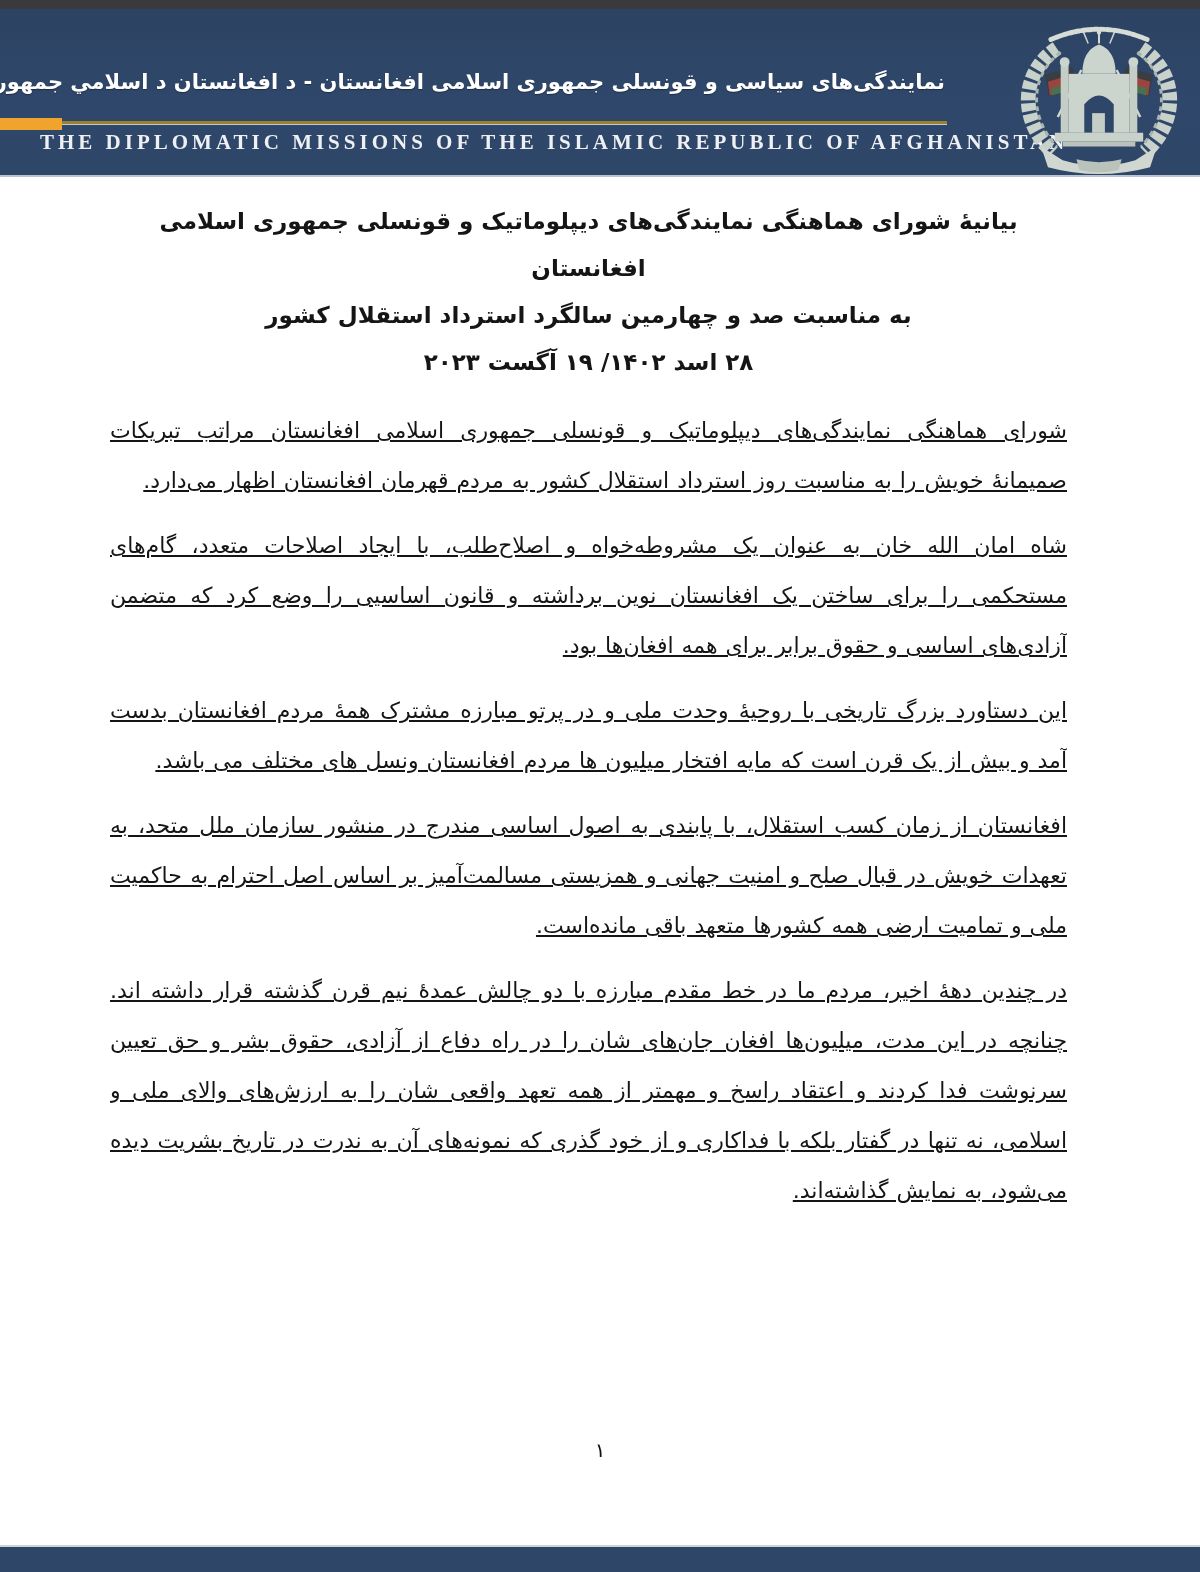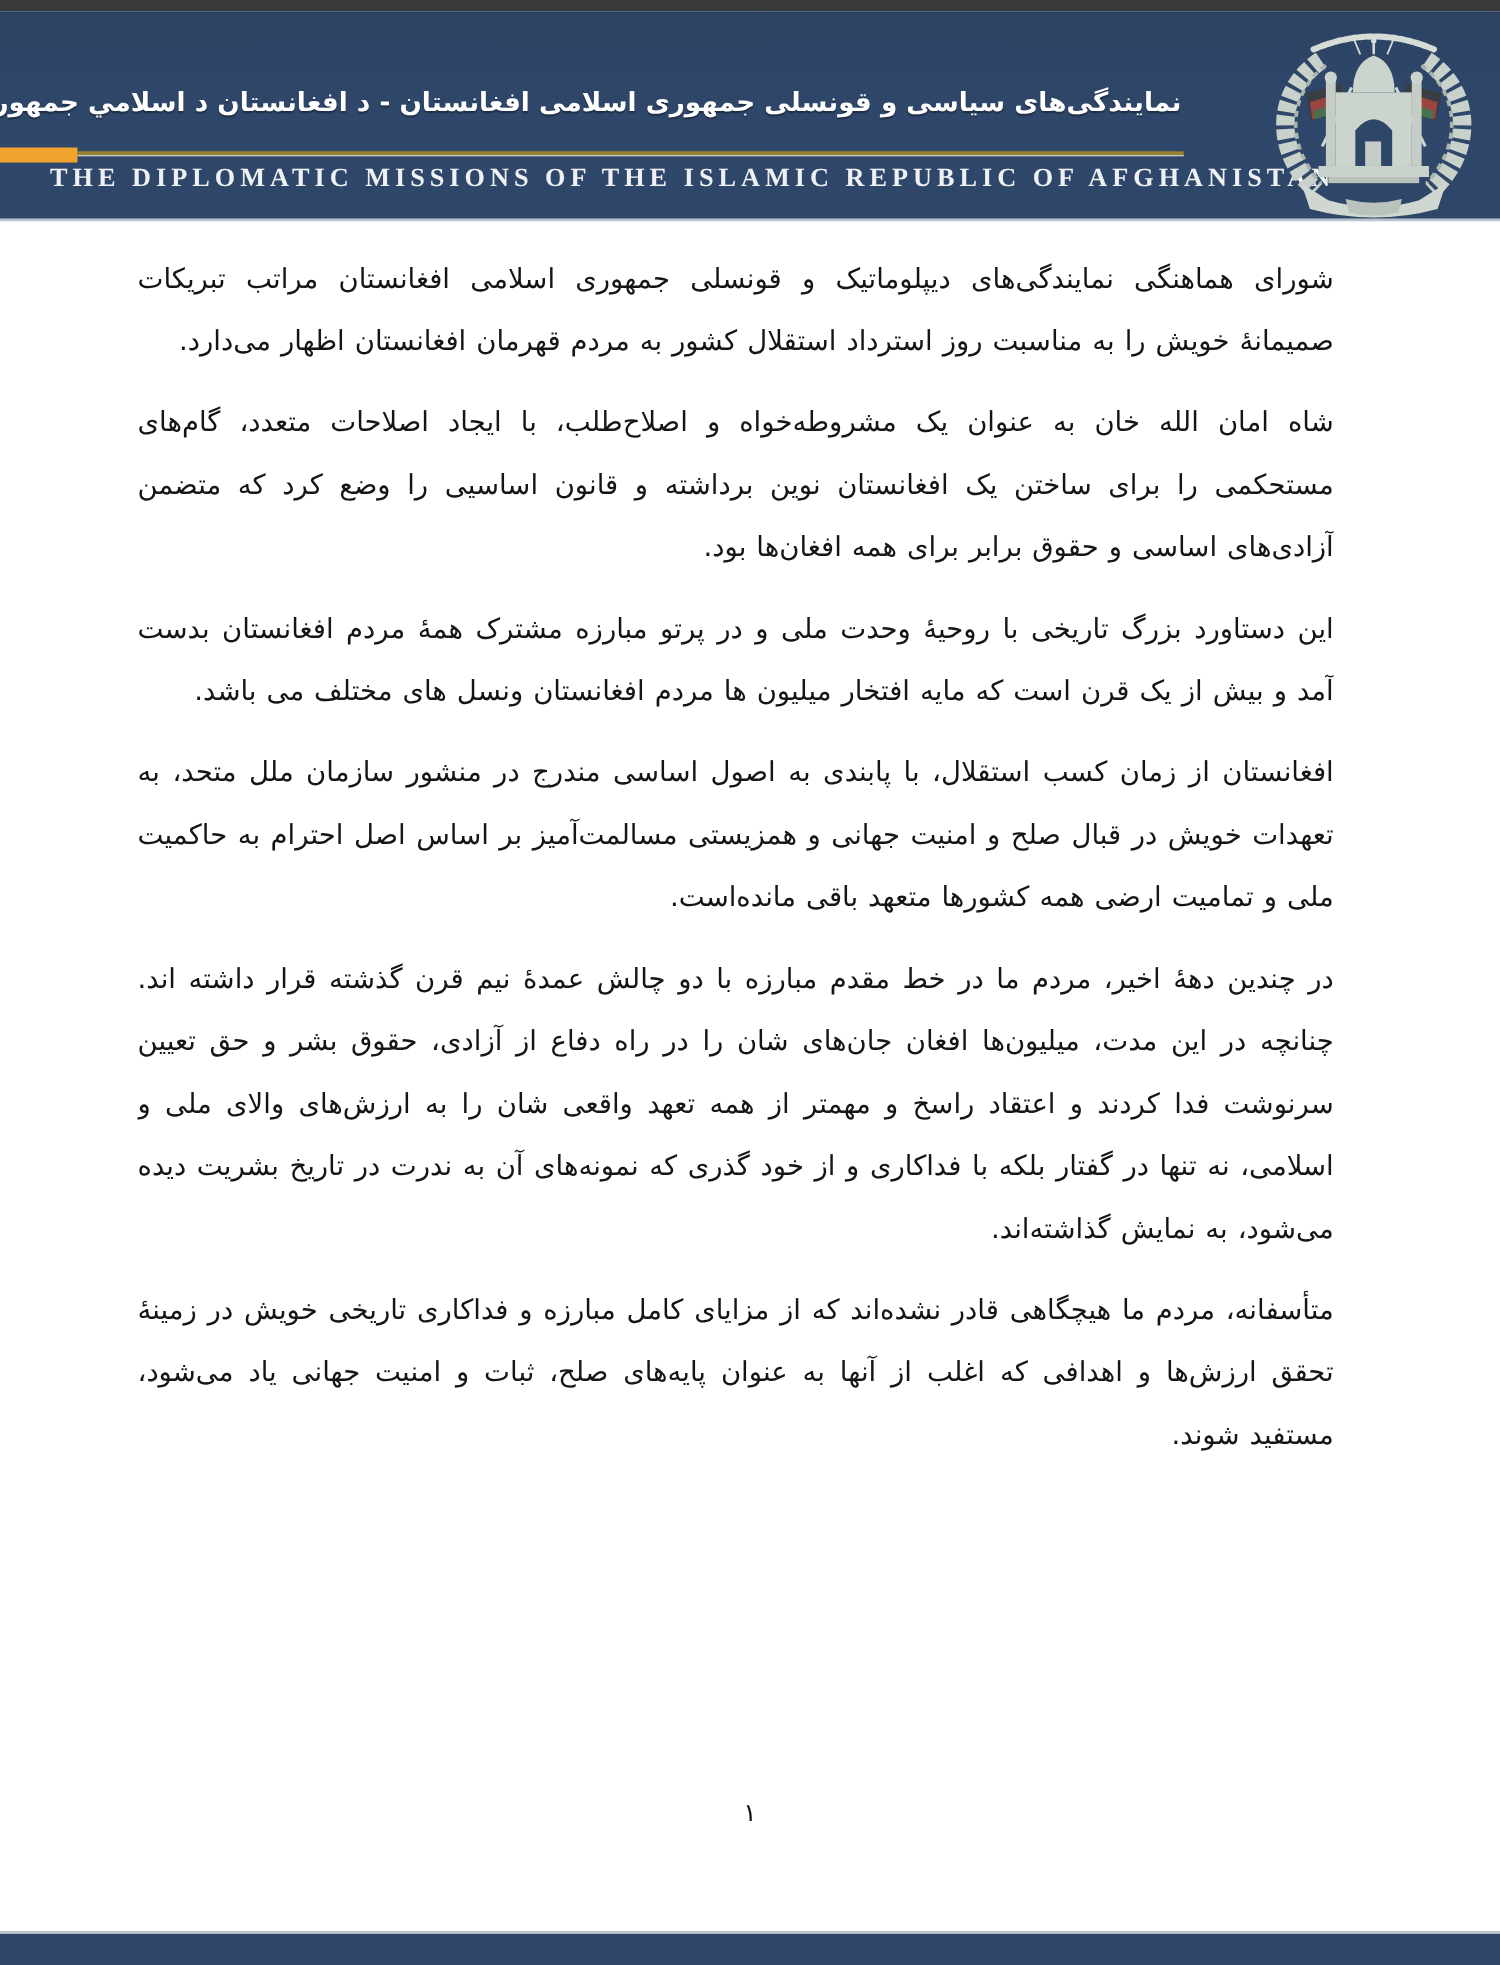--- a/index.html
+++ b/index.html
@@ -41,21 +41,21 @@
     white-space:nowrap;
   }
   .emblem-wrap { position:absolute; top:4px; right:6px; width:190px; height:162px; }
   
   .content {
     position:absolute; top:179px; left:110px; width:957px; height:1366px;
     direction:rtl; color:#151515; overflow:hidden;
   }
   .title-block { margin-top:19px; text-align:center; font-weight:bold; font-size:23px; line-height:47px; }
   .title-line { white-space:normal; }
-  .paragraphs { margin-top:20px; }
+  .paragraphs { margin-top:20px;text-decoration:underline; }
   .paragraphs p {
     font-size:22px; line-height:50px;
     text-align:justify; text-align-last:right;
     margin:0 0 15px 0;
     word-spacing:1px;
   }
   .page-number {
     position:absolute; top:1438px; left:0; width:1200px;
     text-align:center; font-size:20px; color:#111;
   }
@@ -120,33 +120,37 @@
         <rect x="58" y="131" width="74" height="5" fill="#b9c3bc"></rect>
       </g>
 
       <path d="M36 136 L58 150 Q95 161 132 150 L154 136 L147 157 Q95 171 43 157 Z" fill="#cfd7d0"></path>
       <path d="M72 149 Q95 155 118 149 L115 160 Q95 165 75 160 Z" fill="#b9c3bc"></path>
     </svg>
   </div>
 </div>
 
 <div class="content">
+  <div class="title-block">
+    <div class="title-line">بیانیهٔ شورای هماهنگی نمایندگی‌های دیپلوماتیک و قونسلی جمهوری اسلامی افغانستان</div>
+    <div class="title-line">به مناسبت صد و چهارمین سالگرد استرداد استقلال کشور</div>
+    <div class="title-line">۲۸ اسد ۱۴۰۲/ ۱۹ آگست ۲۰۲۳</div>
+  </div>
 
   <div class="paragraphs">
 
       <p>شورای هماهنگی نمایندگی‌های دیپلوماتیک و قونسلی جمهوری اسلامی افغانستان مراتب تبریکات صمیمانهٔ خویش را به مناسبت روز استرداد استقلال کشور  به مردم قهرمان افغانستان اظهار می‌دارد.</p>
 
 
       <p>شاه امان الله خان به عنوان یک مشروطه‌خواه و اصلاح‌طلب، با ایجاد اصلاحات متعدد، گام‌های مستحکمی را برای ساختن یک افغانستان نوین برداشته و قانون اساسیی را وضع کرد که متضمن آزادی‌های اساسی و حقوق برابر برای همه افغان‌ها بود.</p>
 
       <p>این دستاورد بزرگ تاریخی با روحیهٔ وحدت ملی و در پرتو مبارزه مشترک همهٔ مردم افغانستان بدست آمد و بیش از یک قرن است که مایه افتخار میلیون ها مردم افغانستان ونسل های مختلف می باشد.</p>
 
       <p>افغانستان از زمان کسب استقلال، با پابندی به اصول اساسی مندرج در منشور سازمان ملل متحد، به تعهدات خویش در قبال صلح و امنیت جهانی و همزیستی مسالمت‌آمیز بر اساس اصل احترام به حاکمیت ملی و تمامیت ارضی همه کشورها متعهد باقی مانده‌است.</p>
 
       <p>در چندین دههٔ اخیر، مردم ما در خط مقدم مبارزه با دو چالش عمدهٔ نیم قرن گذشته قرار داشته اند. چنانچه در این مدت، میلیون‌ها افغان جان‌های شان را در راه  دفاع از آزادی، حقوق بشر و حق تعیین سرنوشت فدا کردند و اعتقاد راسخ و مهمتر از همه تعهد واقعی شان را به ارزش‌های والای ملی و اسلامی، نه تنها در گفتار بلکه با فداکاری و از خود گذری که نمونه‌های آن به ندرت در تاریخ بشریت دیده می‌شود، به نمایش گذاشته‌اند.</p>
 
-      <p>متأسفانه، مردم ما هیچگاهی قادر نشده‌اند که از مزایای کامل مبارزه و فداکاری تاریخی خویش در زمینهٔ تحقق ارزش‌ها و اهدافی که اغلب از آنها به عنوان پایه‌های صلح، ثبات و امنیت جهانی یاد می‌شود، مستفید شوند.</p>
     </div>
 </div>
 
 <div class="page-number">۱</div>
 
 <div class="footer-strip"></div>
 
 </body></html>

